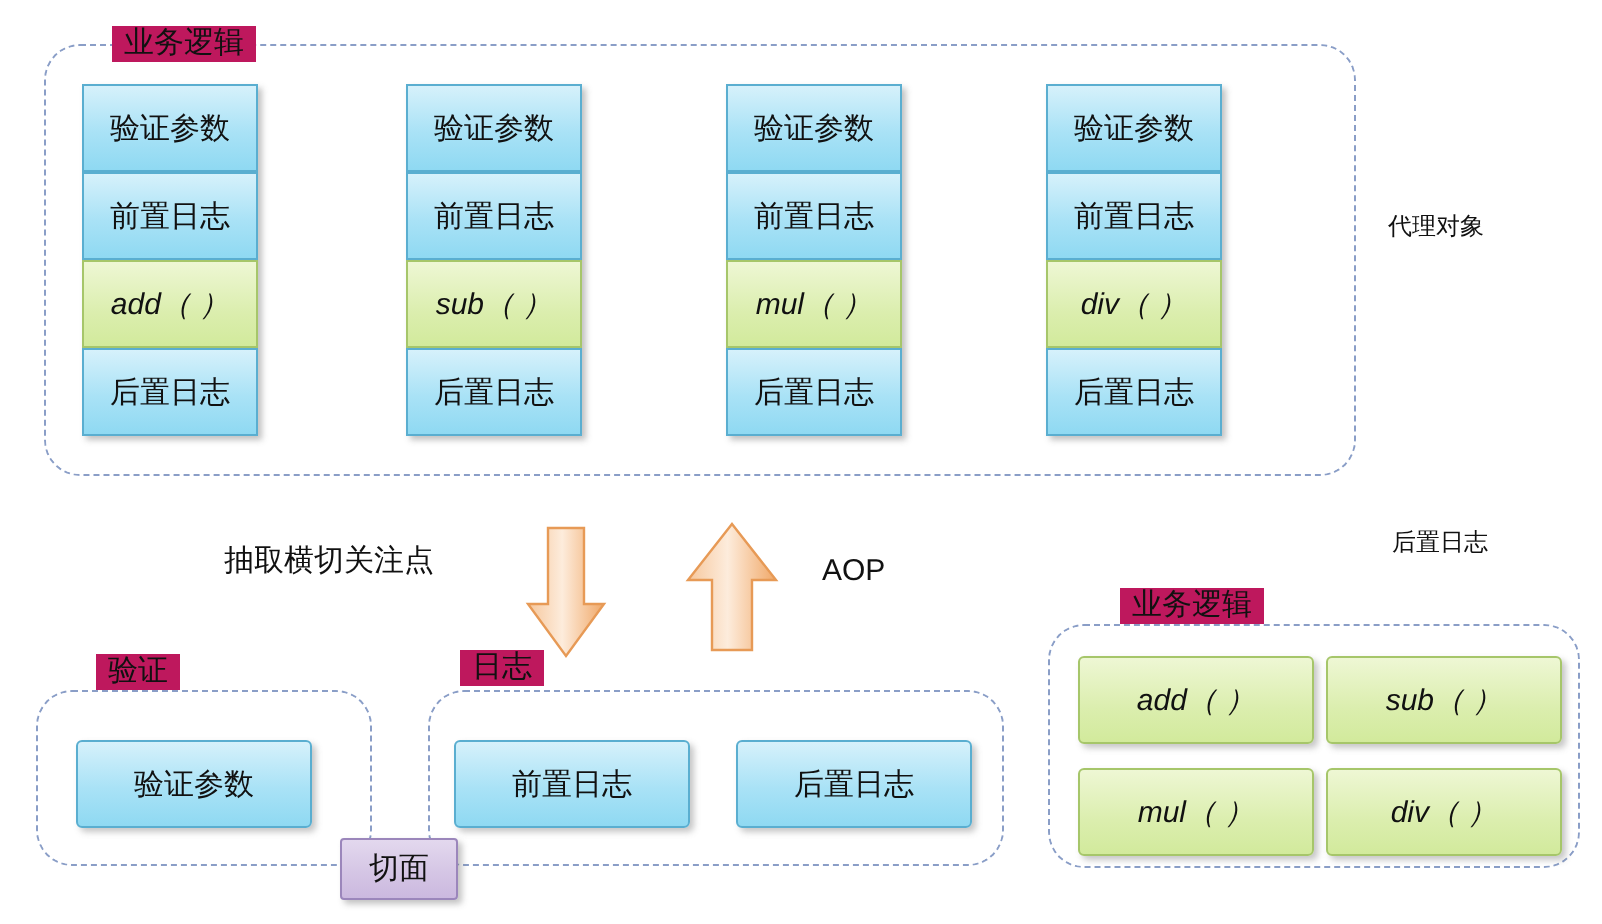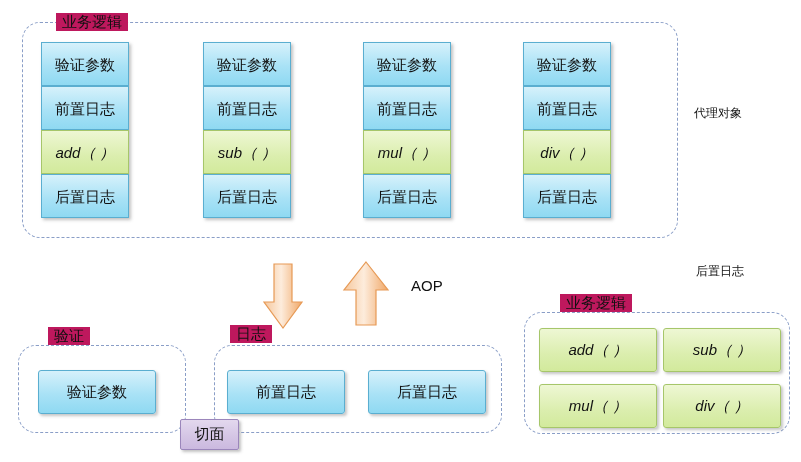--- a/index.html
+++ b/index.html
@@ -126,20 +126,21 @@
     <div class="cell blue" style="top:132px;height:44px;">后置日志</div>
   </div>
 
   <div class="stack" style="left:523px;top:42px;width:88px;height:176px;">
     <div class="cell blue" style="top:0px;height:44px;">验证参数</div>
     <div class="cell blue" style="top:44px;height:44px;">前置日志</div>
     <div class="cell green" style="top:88px;height:44px;">div（ ）</div>
     <div class="cell blue" style="top:132px;height:44px;">后置日志</div>
   </div>
 
+  <div class="txt" style="left:112px;top:272px;">抽取横切关注点</div>
 
   <div class="arrow" style="left:261px;top:262px;width:44px;height:72px;">
     <svg width="44" height="72" viewBox="0 0 44 72">
       <defs>
         <linearGradient id="gdown" x1="0" y1="0" x2="1" y2="0">
           <stop offset="0%" stop-color="#f6c79c"></stop>
           <stop offset="45%" stop-color="#fdecdc"></stop>
           <stop offset="100%" stop-color="#f0a868"></stop>
         </linearGradient>
       </defs>
@@ -164,21 +165,21 @@
 
   <div class="group" style="left:18px;top:345px;width:168px;height:88px;"></div>
   <div class="group-label" style="left:48px;top:327px;">验证</div>
   <div class="plainbox blue" style="left:38px;top:370px;width:118px;height:44px;">验证参数</div>
 
   <div class="group" style="left:214px;top:345px;width:288px;height:88px;"></div>
   <div class="group-label" style="left:230px;top:325px;">日志</div>
   <div class="plainbox blue" style="left:227px;top:370px;width:118px;height:44px;">前置日志</div>
   <div class="plainbox blue" style="left:368px;top:370px;width:118px;height:44px;">后置日志</div>
 
-  <div class="badge" style="left:180px;top:419px;width:59px;height:31px;">切面</div>
+  <div class="badge" style="left:170px;top:419px;width:59px;height:31px;">切面</div>
 
   <div class="txt big" style="left:696px;top:262px;">后置日志</div>
 
   <div class="group" style="left:524px;top:312px;width:266px;height:122px;"></div>
   <div class="group-label" style="left:560px;top:294px;">业务逻辑</div>
 
   <div class="plainbox green" style="left:539px;top:328px;width:118px;height:44px;">add（ ）</div>
   <div class="plainbox green" style="left:663px;top:328px;width:118px;height:44px;">sub（ ）</div>
   <div class="plainbox green" style="left:539px;top:384px;width:118px;height:44px;">mul（ ）</div>
   <div class="plainbox green" style="left:663px;top:384px;width:118px;height:44px;">div（ ）</div>

